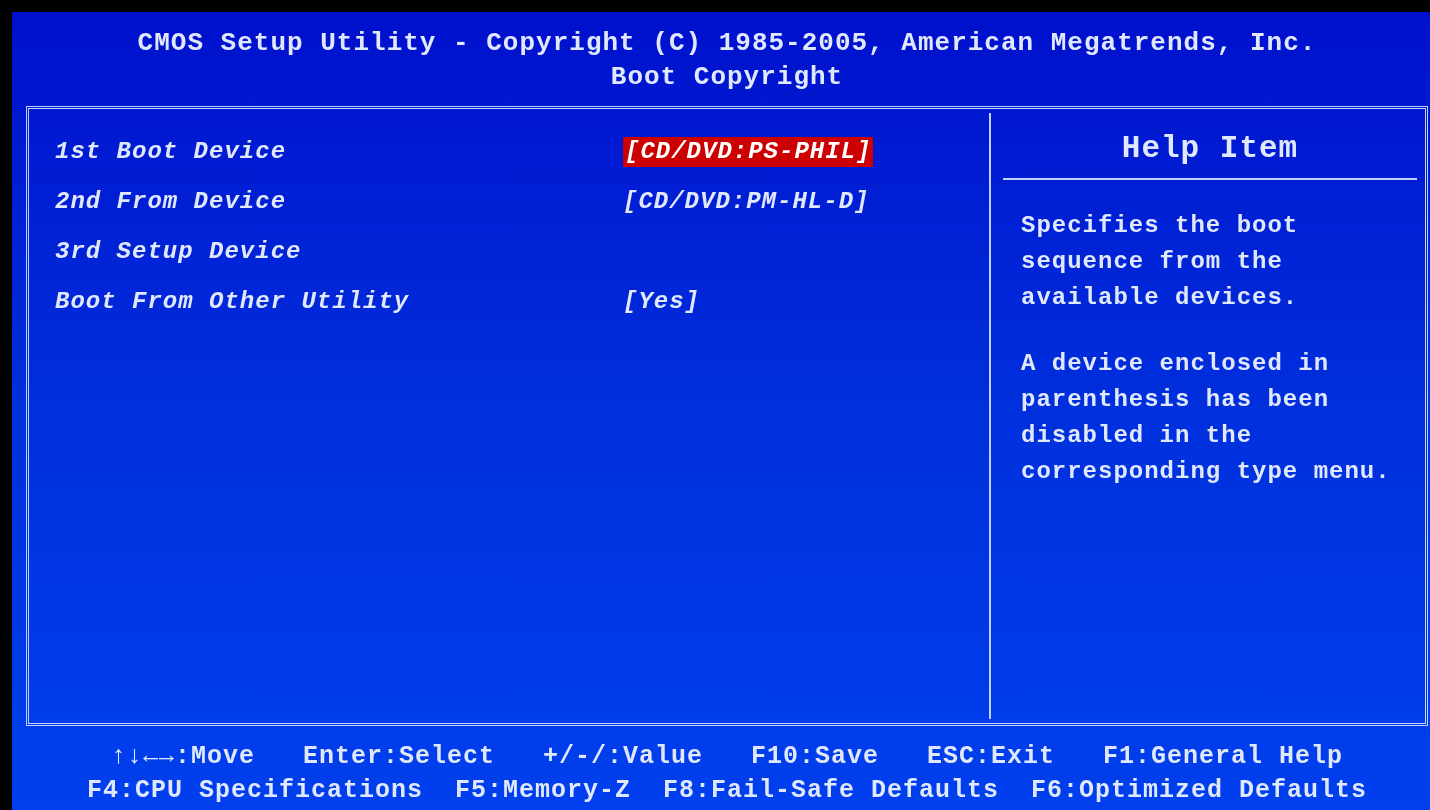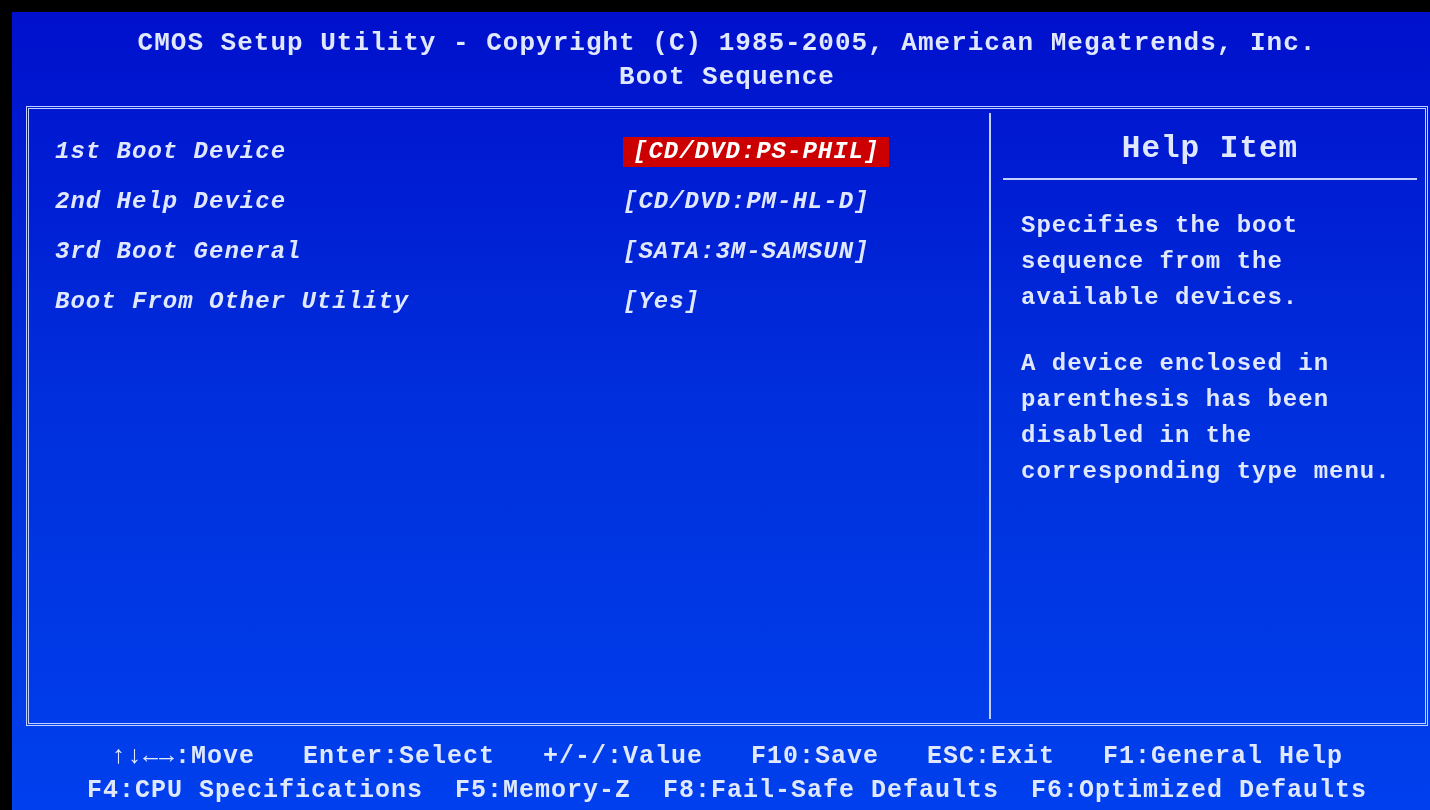--- a/index.html
+++ b/index.html
@@ -55,21 +55,21 @@
   }
   .setting-label {
     width: 560px;
   }
   .setting-value {
     white-space: pre;
   }
   .setting-value.selected {
     background: #cc0000;
     color: #fff;
-    padding: 0 10px;
+    padding: 0 2px;
     text-align: center;
   }
   .right-pane {
     width: 422px;
     display: flex;
     flex-direction: column;
   }
   .help-title {
     text-align: center;
     padding: 14px 10px 12px 10px;
@@ -95,39 +95,38 @@
     display: block;
   }
 </style>
 </head>
 <body>
 
 <div class="screen">
 
   <div class="header">
     <div class="title-line">CMOS Setup Utility - Copyright (C) 1985-2005, American Megatrends, Inc.</div>
-    <div class="title-line">Boot Sequence</div>
+    <div class="title-line">Boot Copyright</div>
   </div>
 
   <div class="main-box">
     <div class="left-pane">
 
       <div class="setting-row">
         <span class="setting-label">1st Boot Device</span>
         <span class="setting-value selected">[CD/DVD:PS-PHIL]</span>
       </div>
 
       <div class="setting-row">
-        <span class="setting-label">2nd Help Device</span>
+        <span class="setting-label">2nd From Device</span>
         <span class="setting-value">[CD/DVD:PM-HL-D]</span>
       </div>
 
       <div class="setting-row">
-        <span class="setting-label">3rd Boot General</span>
-        <span class="setting-value">[SATA:3M-SAMSUN]</span>
+        <span class="setting-label">3rd Setup Device</span>
       </div>
 
       <div class="setting-row">
         <span class="setting-label">Boot From Other Utility</span>
         <span class="setting-value">[Yes]</span>
       </div>
 
     </div>
 
     <div class="right-pane">

